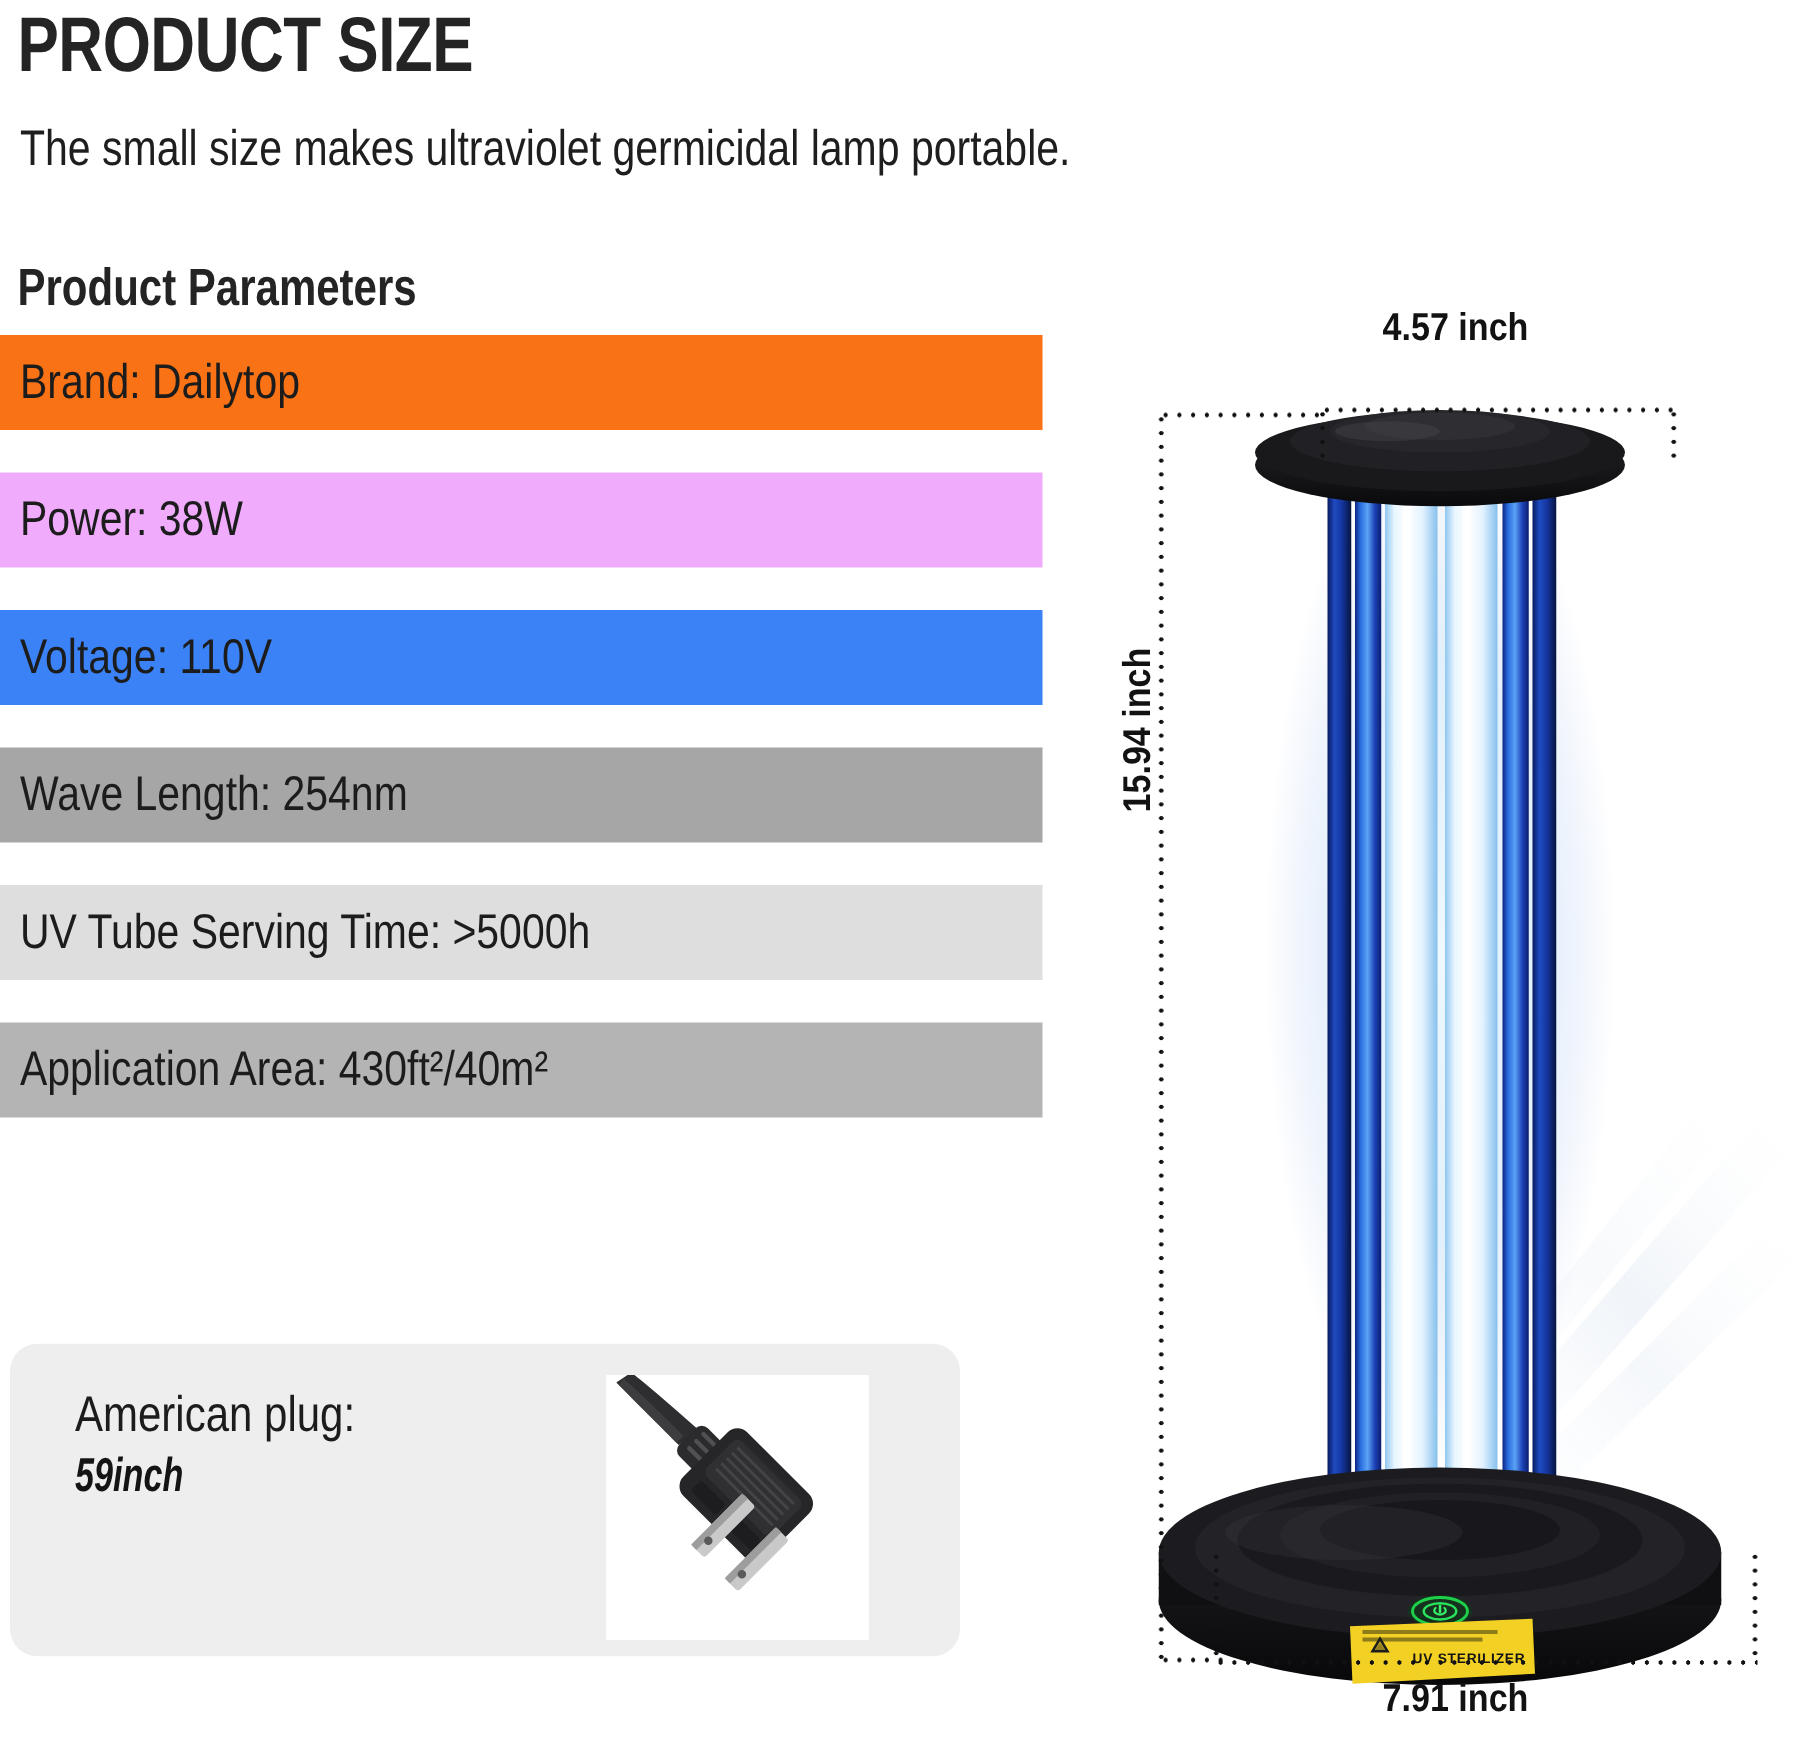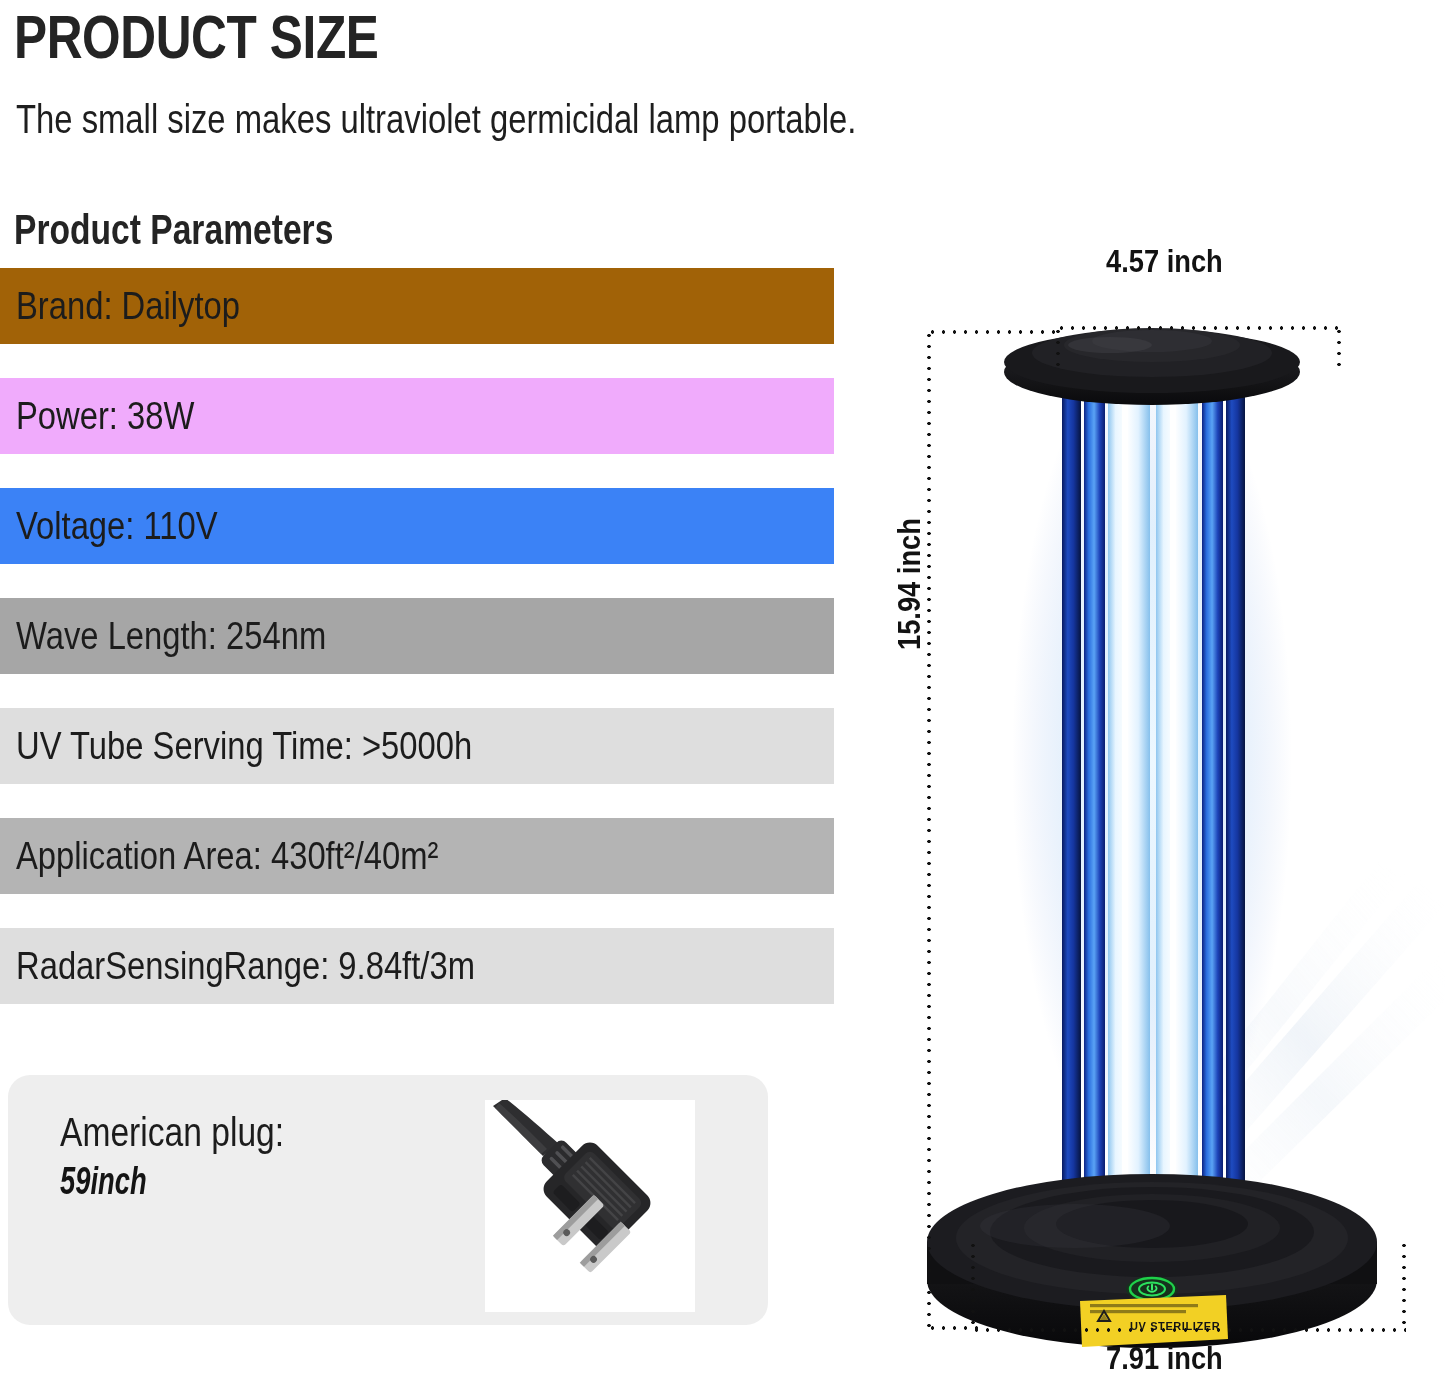--- a/index.html
+++ b/index.html
@@ -194,40 +194,37 @@
 
 <div class="left-col">
 
   <div class="main-title">PRODUCT SIZE</div>
 
   <div class="subtitle">The small size makes ultraviolet germicidal lamp portable.</div>
 
   <div class="section-title">Product Parameters</div>
 
   <div class="param-list">
-    <div class="param-row" style="background: #a16207;">
+    <div class="param-row" style="background: #f97316;">
       <span class="param-text">Brand: Dailytop</span>
     </div>
     <div class="param-row" style="background: #f0abfc;">
       <span class="param-text">Power: 38W</span>
     </div>
     <div class="param-row" style="background: #3b82f6;">
       <span class="param-text">Voltage: 110V</span>
     </div>
     <div class="param-row" style="background: rgb(166, 166, 166);">
       <span class="param-text">Wave Length: 254nm</span>
     </div>
     <div class="param-row" style="background: rgb(222, 222, 222); text-align: center;">
       <span class="param-text">UV Tube Serving Time: &gt;5000h</span>
     </div>
     <div class="param-row" style="background: rgb(180, 180, 180);">
       <span class="param-text">Application Area: 430ft²/40m²</span>
-    </div>
-    <div class="param-row" style="background: rgb(222, 222, 222);">
-      <span class="param-text">RadarSensingRange: 9.84ft/3m</span>
     </div>
   </div>
 
   <div class="plug-card">
     <div class="plug-label-1">American plug:</div>
     <div class="plug-label-2">59inch</div>
 
     <div class="plug-photo">
       <svg width="210" height="212" viewBox="0 0 210 212">
         <rect x="0" y="0" width="210" height="212" fill="#ffffff"></rect>

